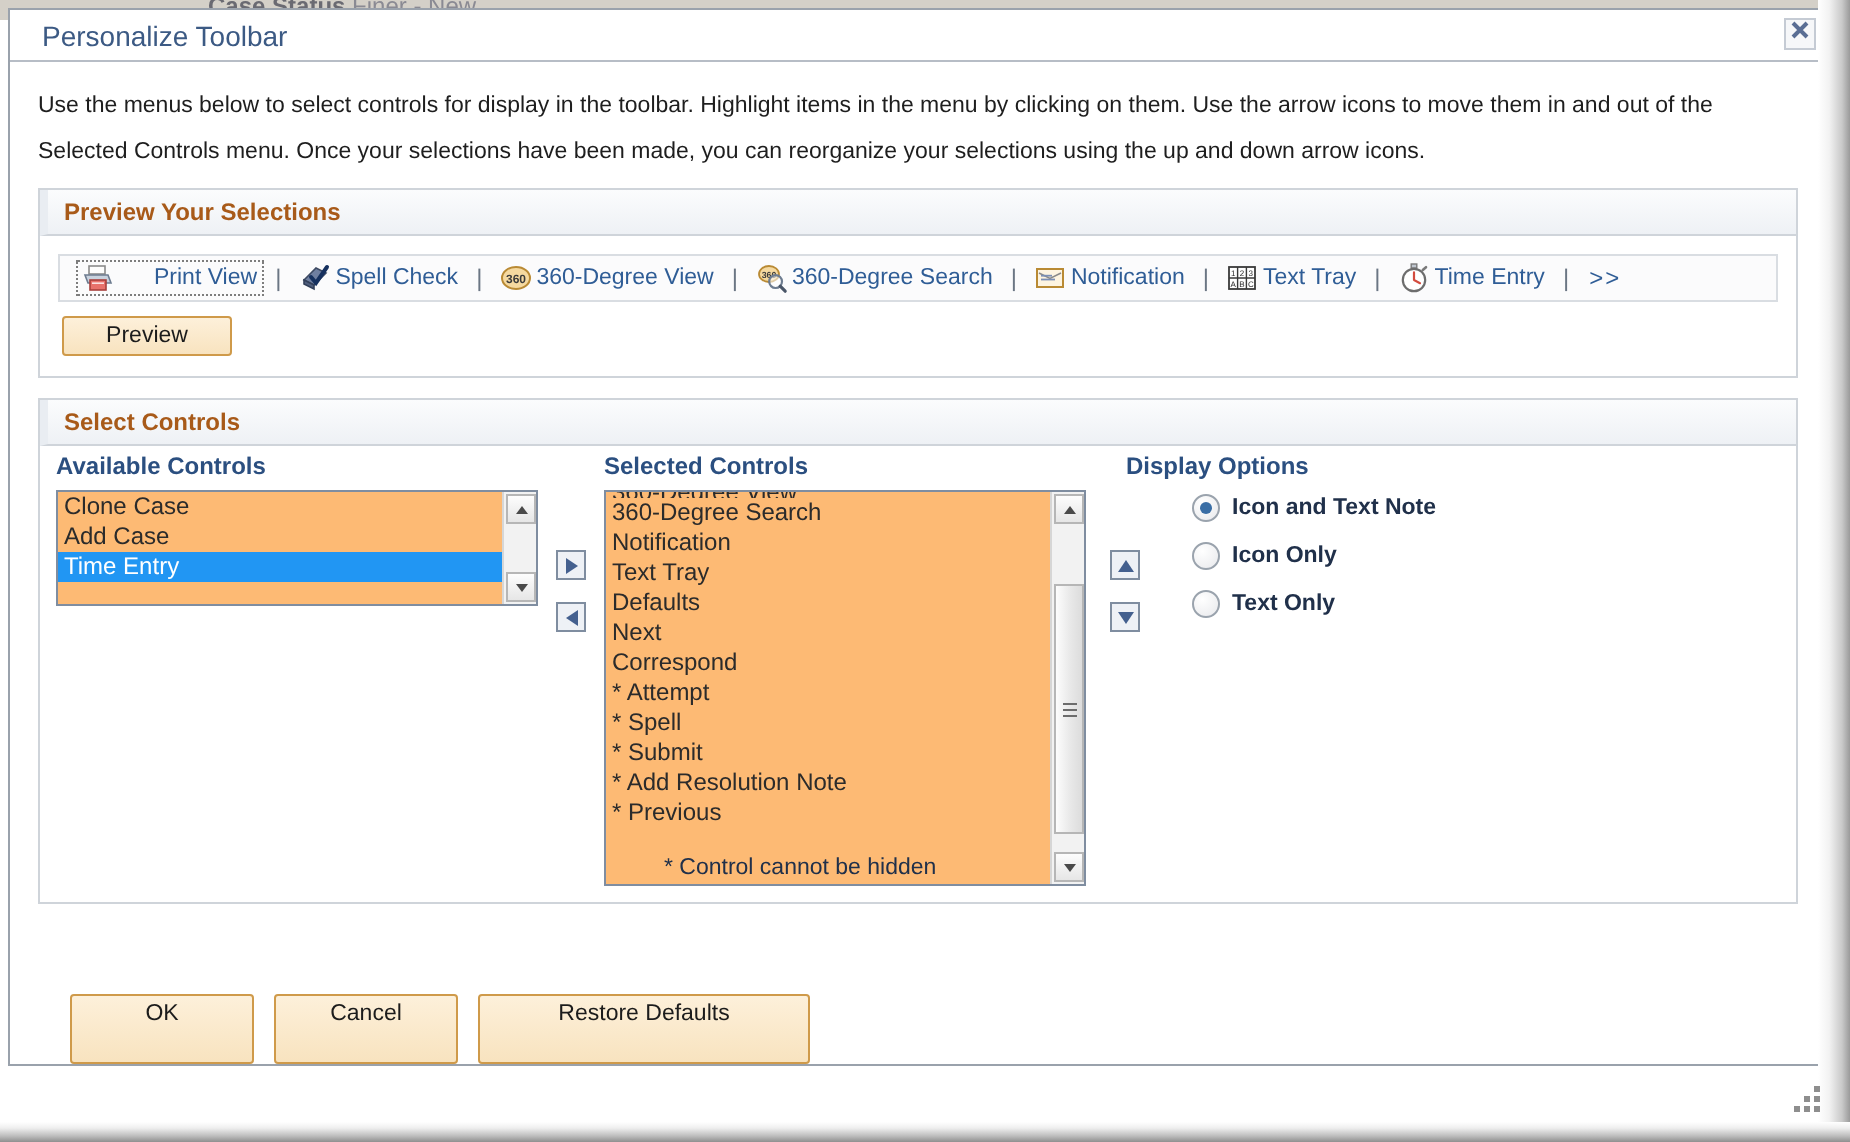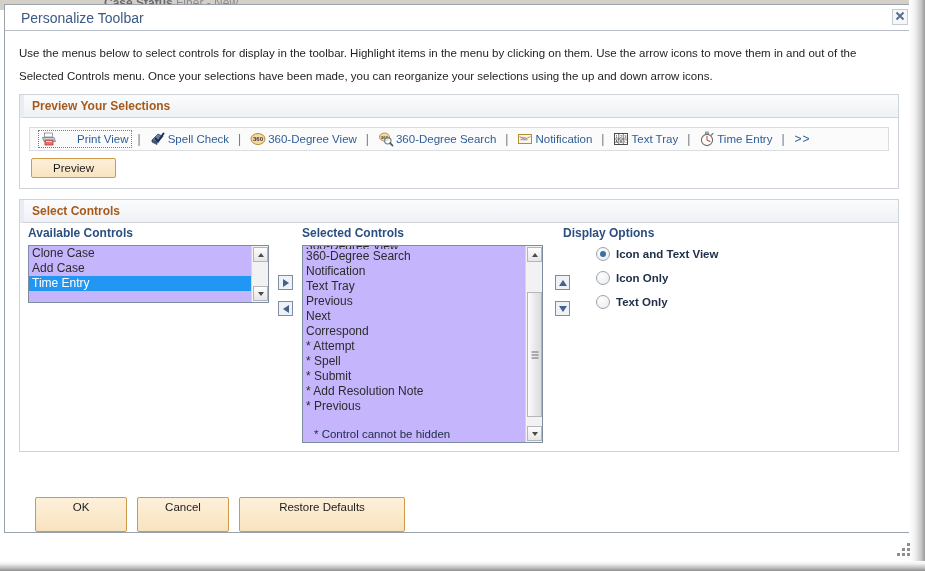--- a/index.html
+++ b/index.html
@@ -204,21 +204,21 @@
   }
   .col-title {
     font-size: 12px;
     font-weight: bold;
     color: #2b4f80;
     font-family: "Liberation Sans", sans-serif;
   }
 
   .listbox {
     border: 1px solid #7f8da0;
-    background: #c4b5fd;
+    background: #fdba74;
     position: absolute;
     box-sizing: border-box;
     overflow: hidden;
   }
   .list-inner {
     position: absolute;
     left: 0; top: 0; bottom: 0;
     overflow: hidden;
   }
   .list-opt {
@@ -338,21 +338,21 @@
   }
   .radio-label {
     font-size: 11.5px;
     font-weight: bold;
     color: #20304a;
     font-family: "Liberation Sans", sans-serif;
   }
 
   #footnote {
     position: absolute;
-    left: 294px; top: 205px;
+    left: 312px; top: 205px;
     font-size: 11.5px;
     color: #20304a;
     font-family: "Liberation Sans", sans-serif;
     text-align: center;
   }
 
   
   #footer {
     position: absolute;
     left: 16px; bottom: 0;
@@ -527,21 +527,21 @@
         </div>
 
       <div style="position:absolute; left:282px; top:3px;" class="col-title">Selected Controls</div>
 
       <div class="listbox" style="left:282px; top:22px; width:241px; height:198px;">
         <div class="list-inner" style="right:17px; top:-2px;">
           <div class="list-opt clipped">360-Degree View</div>
           <div class="list-opt">360-Degree Search</div>
           <div class="list-opt">Notification</div>
           <div class="list-opt">Text Tray</div>
-          <div class="list-opt">Previous</div>
+          <div class="list-opt">Defaults</div>
           <div class="list-opt">Next</div>
           <div class="list-opt">Correspond</div>
           <div class="list-opt">* Attempt</div>
           <div class="list-opt">* Spell</div>
           <div class="list-opt">* Submit</div>
           <div class="list-opt">* Add Resolution Note</div>
           <div class="list-opt">* Previous</div>
 
         </div>
         <div class="sbar">
@@ -568,21 +568,21 @@
           <span class="mv-tri down"></span>
         </div>
 
       <div id="footnote">* Control cannot be hidden</div>
 
       <div style="position:absolute; left:543px; top:3px;" class="col-title">Display Options</div>
 
       <div style="position:absolute; left:576px; top:24px;">
         <div class="radio-row">
           <span class="radio on"></span>
-          <span class="radio-label">Icon and Text View</span>
+          <span class="radio-label">Icon and Text Note</span>
         </div>
         <div class="radio-row">
           <span class="radio"></span>
           <span class="radio-label">Icon Only</span>
         </div>
         <div class="radio-row">
           <span class="radio"></span>
           <span class="radio-label">Text Only</span>
         </div>
       </div>

